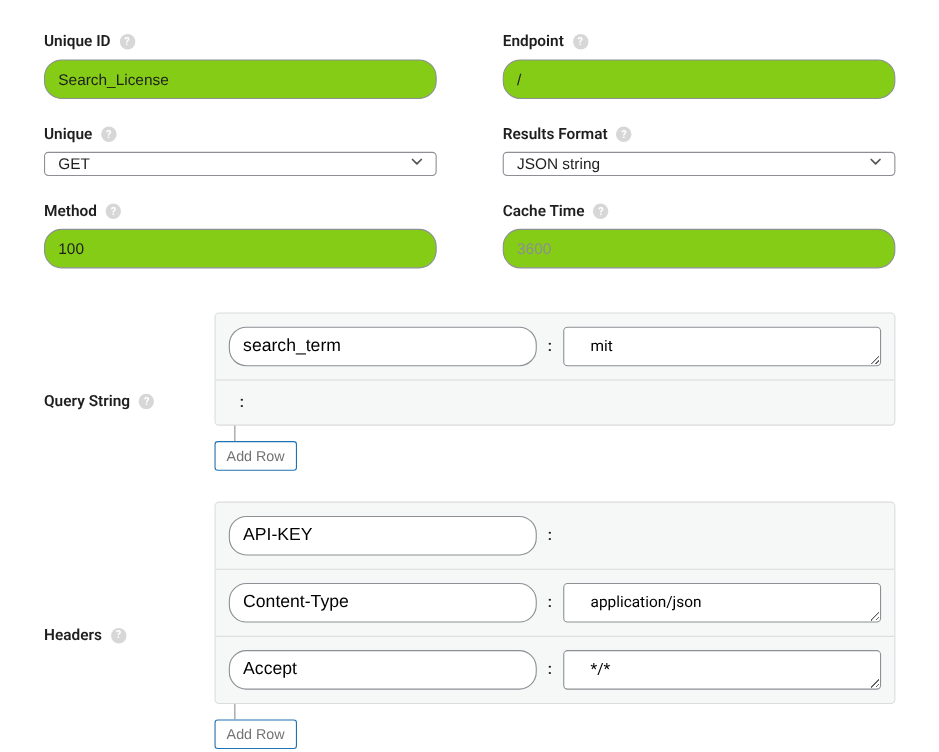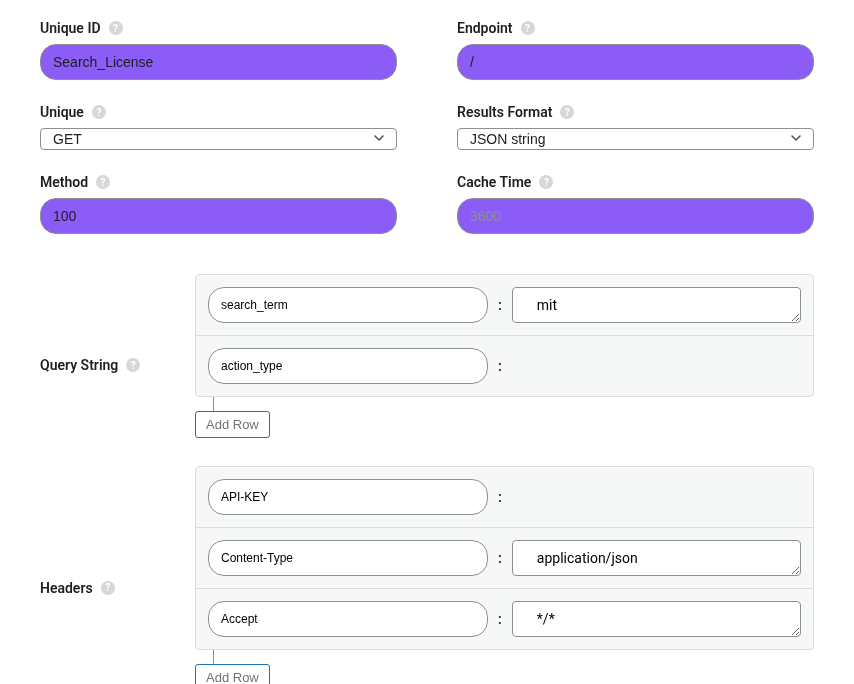--- a/index.html
+++ b/index.html
@@ -12,20 +12,21 @@
       font-size: 14px;
       color: #1e1e1e;
       background: #fff;
       padding: 20px 40px;
     }
     .form-grid {
       display: grid;
       grid-template-columns: 1fr 1fr;
       gap: 24px 60px;
       margin-bottom: 40px;
+      margin-top: 10px;
     }
     .field-group {
       display: flex;
       flex-direction: column;
     }
     .field-label {
       display: flex;
       align-items: center;
       font-weight: 600;
       font-size: 14px;
@@ -47,21 +48,21 @@
       cursor: default;
     }
     .text-input {
       width: 100%;
       height: 36px;
       padding: 0 12px;
       border: 1px solid #8c8f94;
       border-radius: 16px;
       font-size: 14px;
       color: #1e1e1e;
-      background: #8b5cf6;
+      background: #84cc16;
     }
     .text-input::placeholder {
       color: #8c8f94;
     }
     .select-wrap {
       position: relative;
     }
     .select-input {
       width: 100%;
       height: 22px;
@@ -114,21 +115,21 @@
     }
     .kv-row:last-child {
       border-bottom: none;
     }
     .kv-key {
       flex: 0 0 280px;
       height: 36px;
       padding: 0 12px;
       border: 1px solid #8c8f94;
       border-radius: 16px;
-      font-size: 12px;
+      font-size: 16px;
       background: #fff;
     }
     .kv-colon {
       padding: 0 10px;
       color: #1e1e1e;
       font-size: 14px;
       font-weight: 600;
     }
     .kv-value {
       flex: 1;
@@ -247,21 +248,20 @@
     <span class="help-icon">?</span>
   </div>
   <div class="kv-content-col">
     <div class="kv-rows">
       <div class="kv-row">
         <input class="kv-key" type="text" value="search_term" style="">
         <span class="kv-colon">:</span>
         <textarea class="kv-value" style="">mit</textarea>
       </div>
       <div class="kv-row">
-        <input class="kv-key" type="text" value="action_type" style="">
         <span class="kv-colon">:</span>
       </div>
     </div>
     <div class="add-row-wrap">
       <div class="add-row-connector"></div>
       <button class="add-row-btn">Add Row</button>
     </div>
   </div>
 </div>
 

